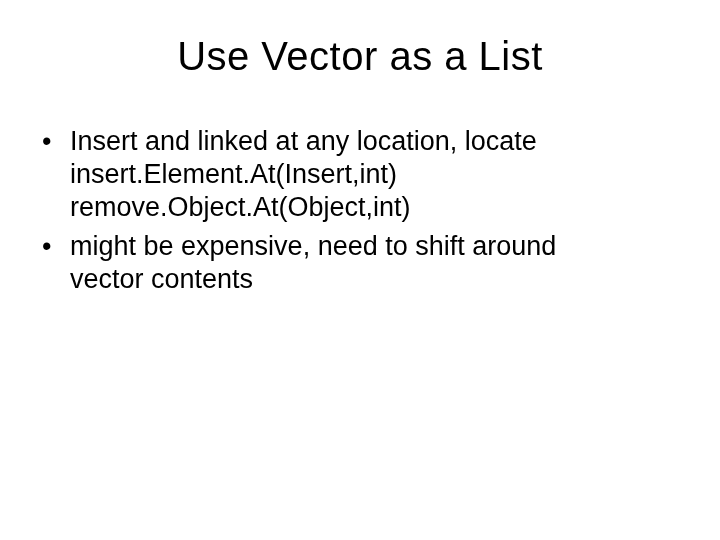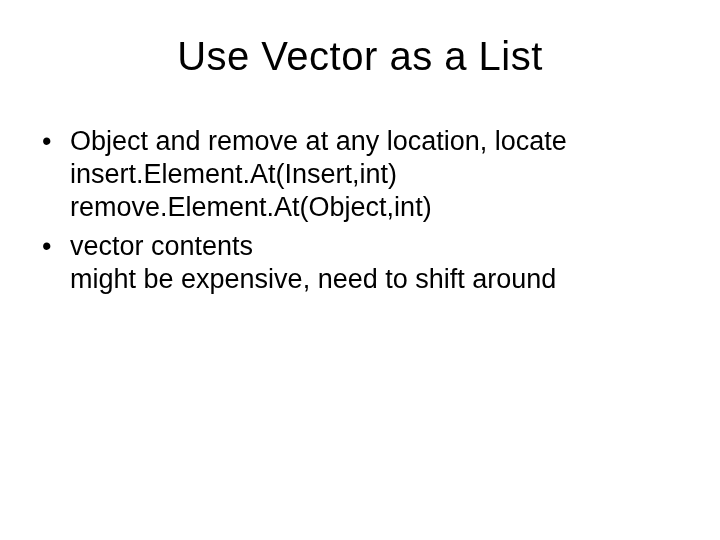--- a/index.html
+++ b/index.html
@@ -46,22 +46,22 @@
   }
   .line { display: block; }
 </style>
 </head>
 <body>
 
 <div class="slide">
   <h1 class="title">Use Vector as a List</h1>
   <ul class="bullets">
     <li>
-      <span class="line">Object and remove at any location, locate</span>
+      <span class="line">Insert and linked at any location, locate</span>
       <span class="line">insert.Element.At(Insert,int)</span>
-      <span class="line">remove.Element.At(Object,int)</span>
+      <span class="line">remove.Object.At(Object,int)</span>
     </li>
     <li>
+      <span class="line">might be expensive, need to shift around</span>
       <span class="line">vector contents</span>
-      <span class="line">might be expensive, need to shift around</span>
     </li>
   </ul>
 </div>
 
 </body></html>

